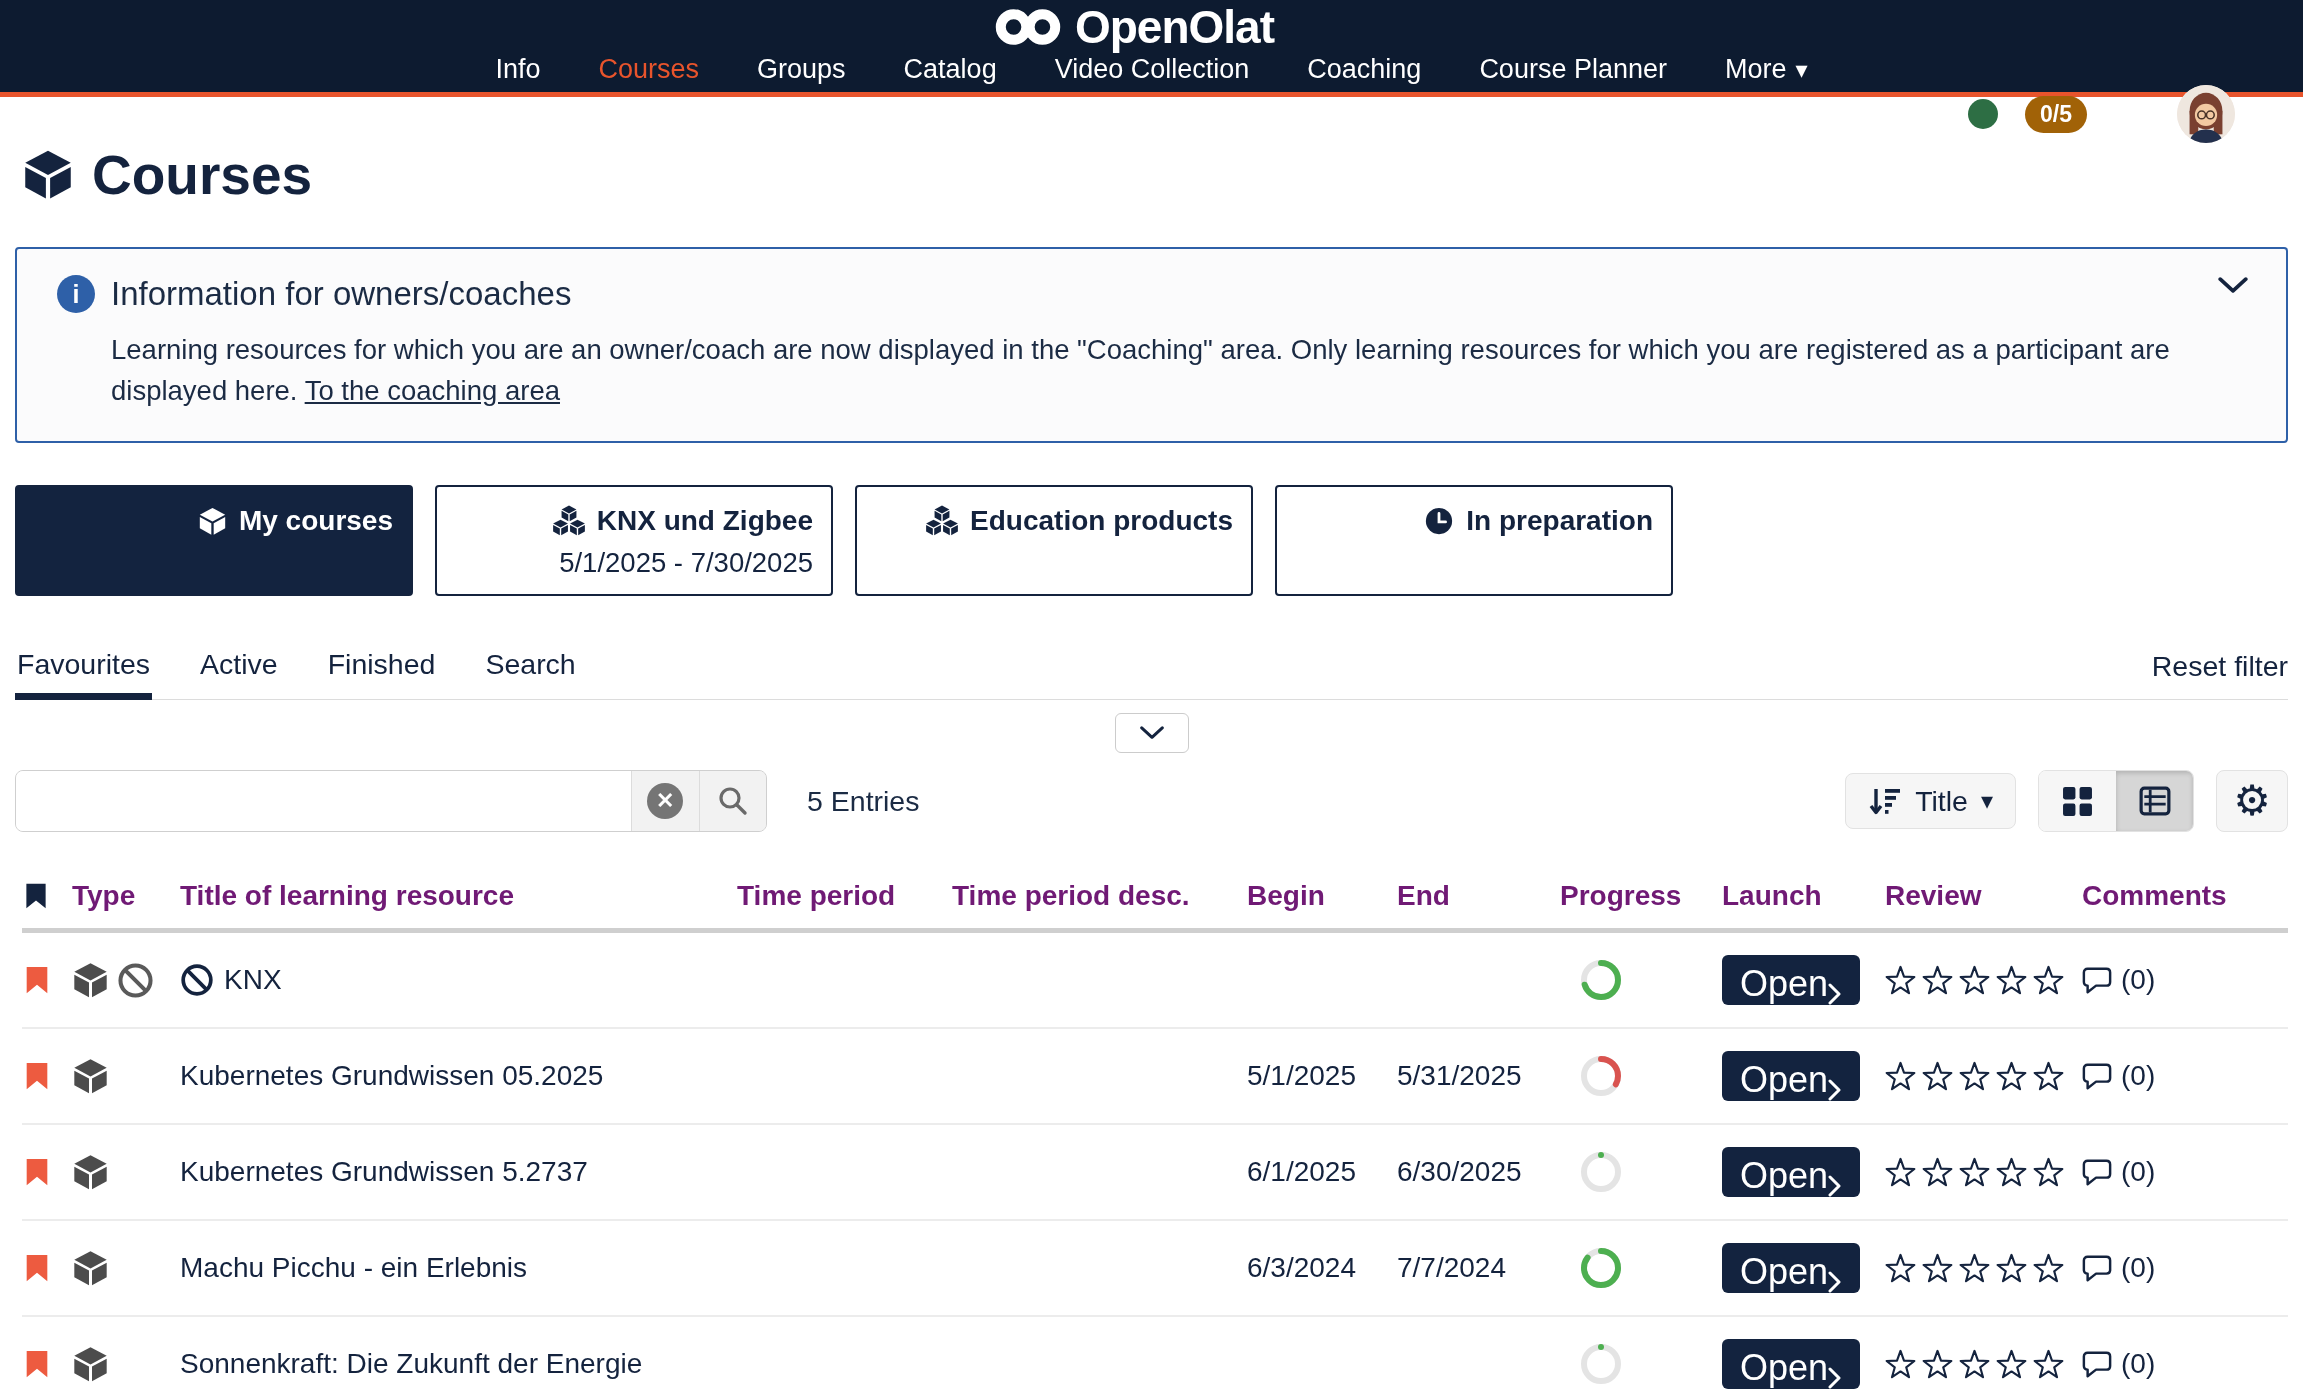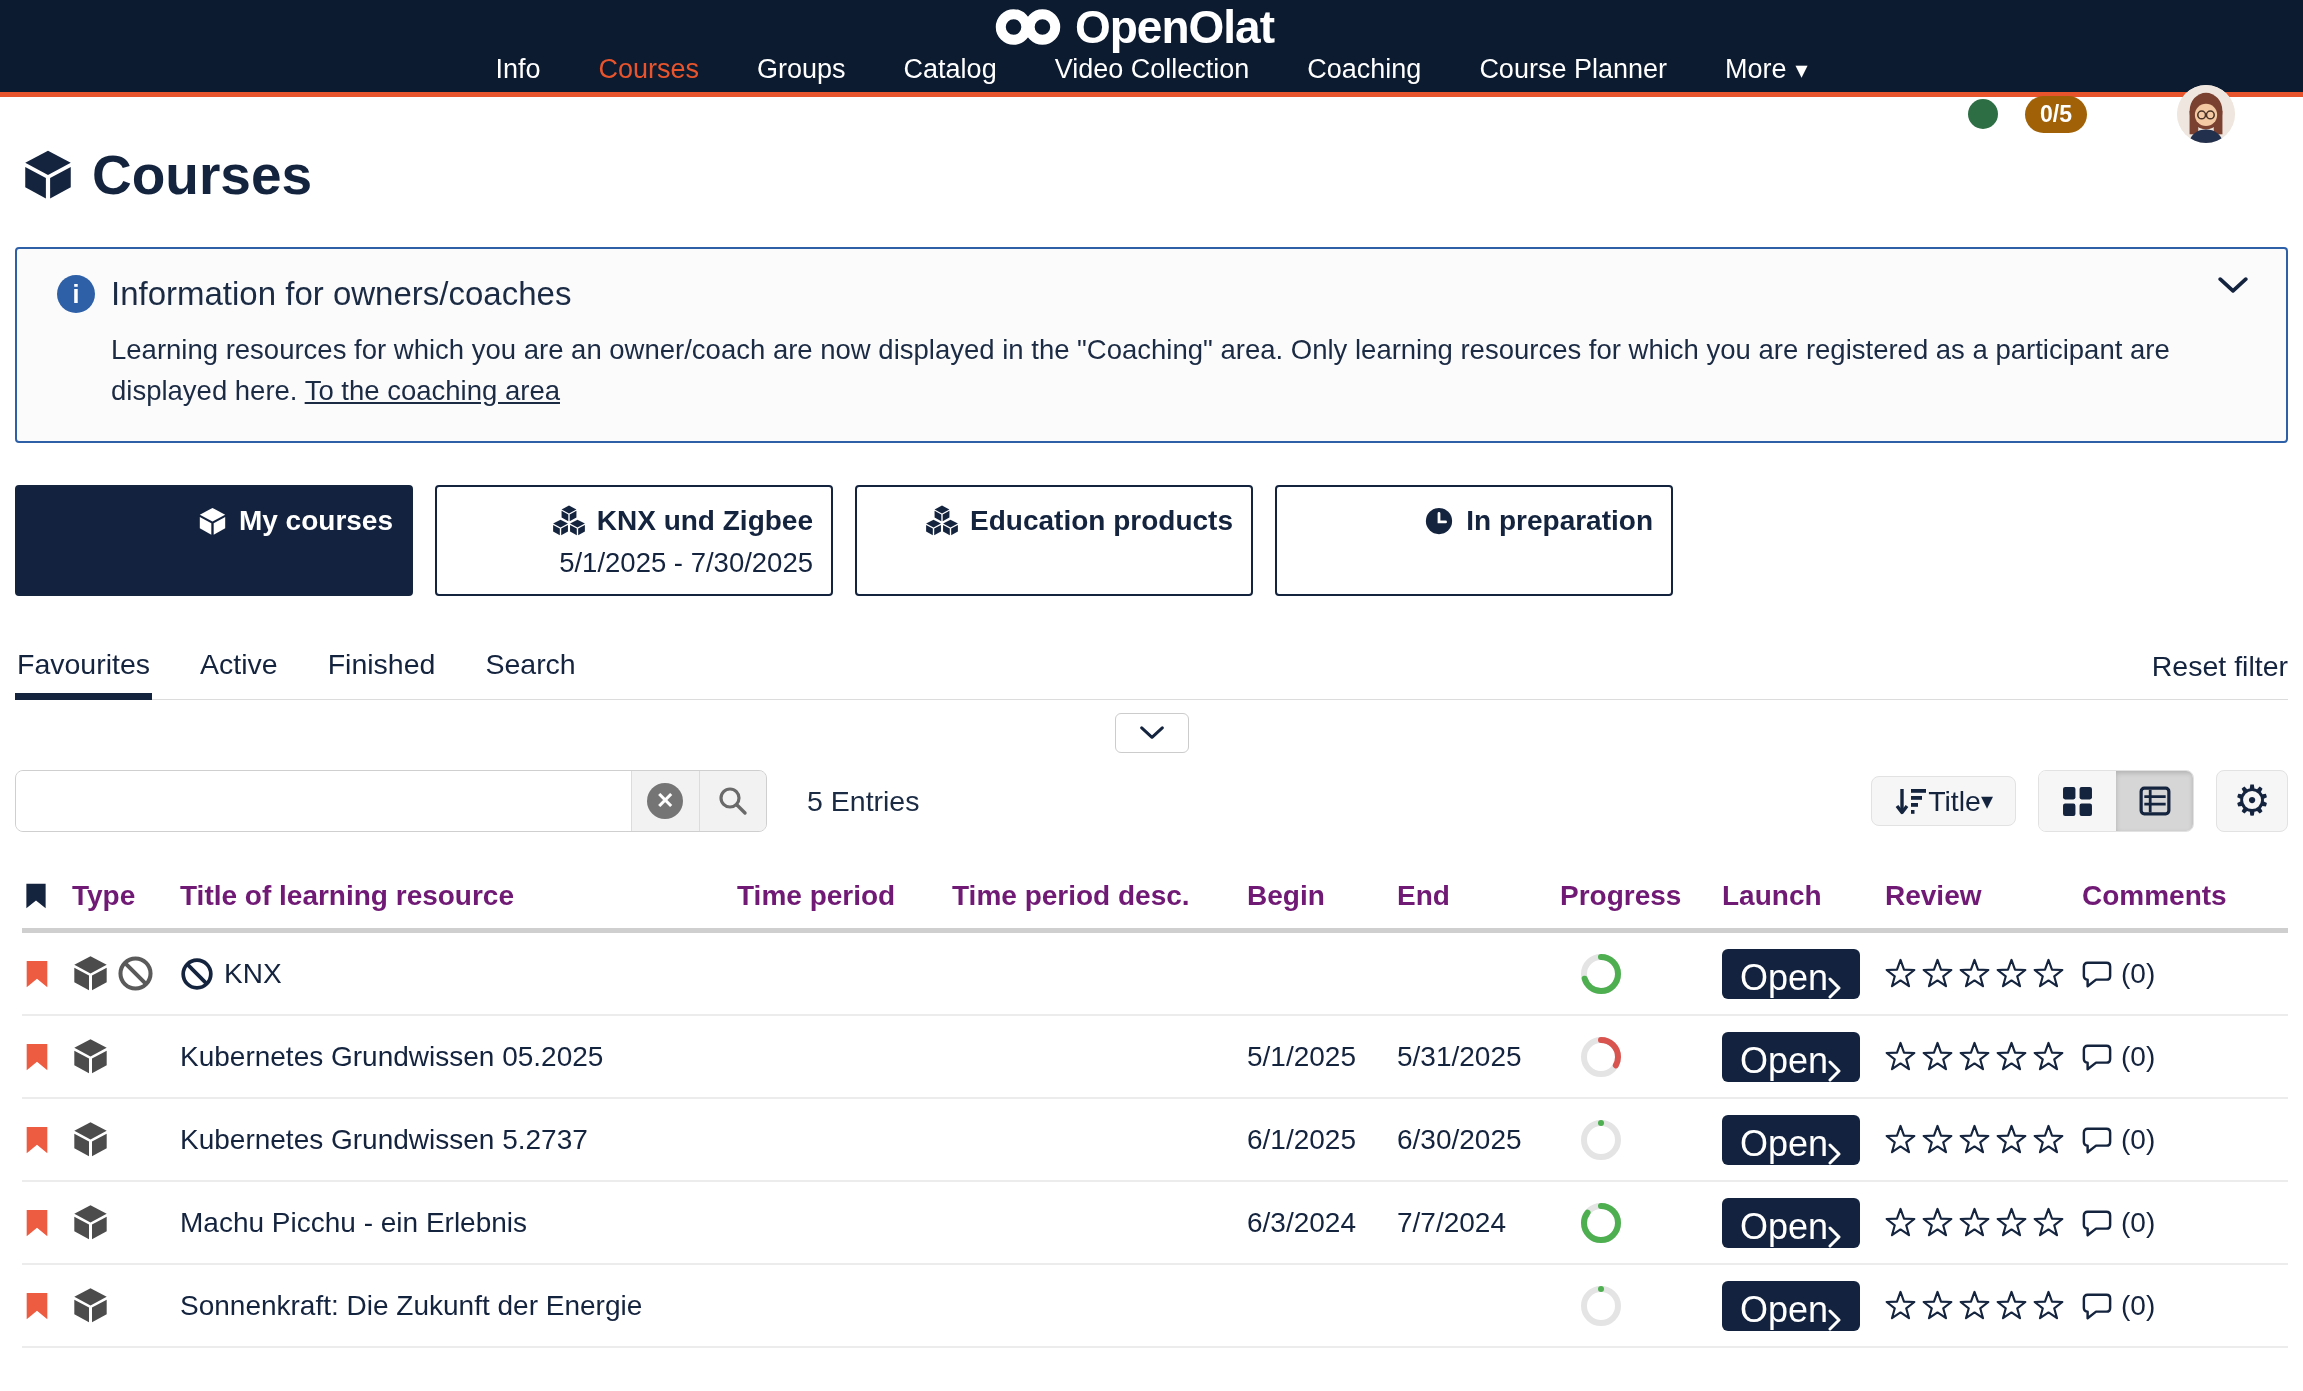--- a/index.html
+++ b/index.html
@@ -65,39 +65,39 @@
     border-radius:8px; overflow:hidden; background:#f2f2f2; }
   .searchgroup input { width:615px; border:none; outline:none; font-size:28px;
     padding:0 20px; background:#fff; font-family:inherit; }
   .sg-btn { flex:1; display:flex; align-items:center; justify-content:center;
     border-left:1px solid #dcdcdc; cursor:pointer; background:#f2f2f2; border-top:none;
     border-bottom:none; border-right:none; }
   .clear-circle { width:36px; height:36px; border-radius:50%; background:#757575; color:#fff;
     display:flex; align-items:center; justify-content:center; font-size:22px; font-weight:700; }
   .entries { margin-left:40px; font-size:28.5px; color:#1b2b44; }
   .toolbar-right { margin-left:auto; display:flex; align-items:center; gap:22px; }
-  .sort-btn { height:50px; padding:0 22px; background:#f6f6f6; border:1px solid #e2e2e2;
-    border-radius:8px; display:flex; align-items:center; font-size:28.5px;
+  .sort-btn { height:56px; padding:0 22px; background:#f6f6f6; border:1px solid #e2e2e2;
+    border-radius:8px; display:flex; align-items:center; gap:13px; font-size:28.5px;
     color:#14233e; cursor:pointer; font-family:inherit; }
   .view-group { display:flex; height:62px; border:1px solid #e2e2e2; border-radius:8px; overflow:hidden; }
   .view-btn { width:77px; display:flex; align-items:center; justify-content:center;
     background:#f6f6f6; border:none; cursor:pointer; color:#14233e; }
   .view-btn.active { background:#d6d6d6; box-shadow:inset 0 2px 5px rgba(0,0,0,.18); }
   .gear-btn { width:72px; height:62px; background:#f6f6f6; border:1px solid #e2e2e2;
     border-radius:8px; display:flex; align-items:center; justify-content:center;
     font-size:42px; color:#14233e; cursor:pointer; line-height:1; }
 
   
   .table { margin-top:34px; padding-left:7px; }
   .trow { display:grid;
     grid-template-columns:50px 108px 557px 215px 295px 150px 163px 162px 163px 197px minmax(0,1fr);
     align-items:center; }
   .thead { padding:14px 0 16px 0; font-size:28px; font-weight:700; color:#701a75; }
   .thead-sep { height:5px; background:#cfcfcf; }
-  .row { height:83px; border-bottom:2px solid #ececec; font-size:28px; }
+  .row { height:96px; border-bottom:2px solid #ececec; font-size:28px; }
   .c-type { display:flex; align-items:center; gap:8px; color:#4c4c4c; }
   .c-title { display:flex; align-items:center; gap:10px; color:#14233e; cursor:pointer; }
   .open-btn { display:inline-flex; align-items:flex-end; gap:0; background:#13233f;
     color:#fff; height:50px; padding:0 18px; border:none; border-radius:6px;
     font-size:36px; cursor:pointer; font-family:inherit; }
   .stars { display:flex; gap:6px; cursor:pointer; color:#14233e; }
   .c-comments { display:flex; align-items:center; gap:9px; color:#14233e; cursor:pointer; }
   .flag-header { color:#14233e; cursor:pointer; }
   .flag { color:#ed5b40; cursor:pointer; }
   .hdr-label { cursor:pointer; }

